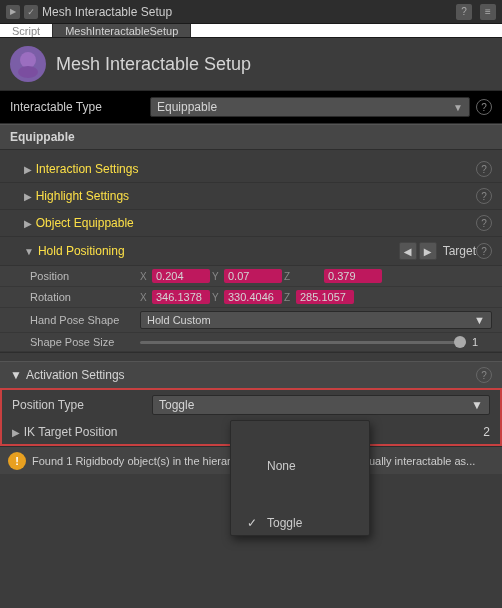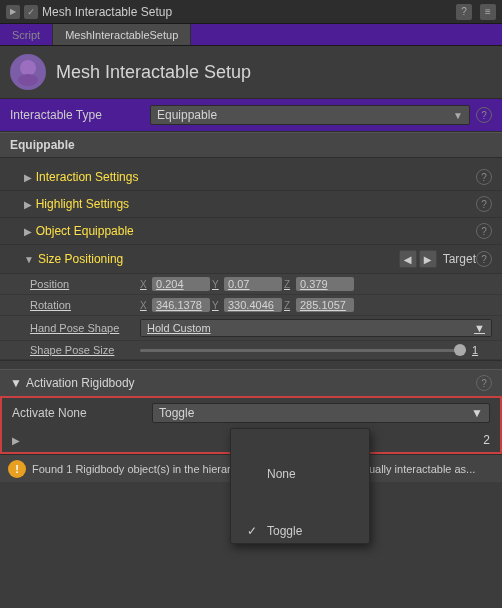--- a/index.html
+++ b/index.html
@@ -47,22 +47,22 @@
       width: 16px; height: 16px;
       background: #555;
       border-radius: 2px;
       display: flex; align-items: center; justify-content: center;
       color: #aaa; font-size: 10px;
       cursor: pointer;
     }
 
     
     .tab-bar {
-      background: #4c1d95;
-      height: 22px;
+      background: #ffffff;
+      height: 14px;
       display: flex;
       align-items: stretch;
       border-bottom: 1px solid #1a1a1a;
     }
     .tab {
       padding: 0 12px;
       display: flex; align-items: center;
       font-size: 11px;
       color: #888;
       border-right: 1px solid #2d2d2d;
@@ -93,21 +93,21 @@
       font-size: 18px;
       color: #d4d4d4;
       font-weight: normal;
     }
 
     
     .type-row {
       display: flex;
       align-items: center;
       padding: 6px 10px;
-      background: #4c1d95;
+      background: #000000;
       border-bottom: 1px solid #2d2d2d;
     }
     .type-label {
       flex: 0 0 140px;
       font-size: 12px;
       color: #ccc;
     }
     .type-dropdown {
       flex: 1;
       display: flex;
@@ -195,21 +195,20 @@
     }
     .nav-label {
       margin-left: 6px;
       font-size: 12px; color: #ccc;
     }
 
     
     .sub-fields {
       background: #404040;
       border-bottom: 1px solid #2d2d2d;
-      text-decoration: underline;
     }
     .field-row {
       display: flex;
       align-items: center;
       padding: 3px 10px 3px 30px;
       border-bottom: 1px solid #373737;
     }
     .field-label {
       flex: 0 0 110px;
       font-size: 11px;
@@ -223,21 +222,21 @@
     }
     .xyz-item {
       display: flex; align-items: center; gap: 2px;
     }
     .xyz-letter {
       font-size: 10px;
       color: #888;
       width: 10px;
     }
     .xyz-val {
-      background: #737373;
+      background: #be185d;
       border: 1px solid #2a2a2a;
       padding: 1px 4px;
       font-size: 11px;
       color: #d4d4d4;
       border-radius: 2px;
       width: 58px;
     }
     .pose-dropdown {
       flex: 1;
       display: flex;
@@ -460,21 +459,21 @@
 </div>
 
 <div class="collapsible-row">
   <span class="collapse-arrow">▶</span>
   <span class="row-label">Object Equippable</span>
   <div class="row-help">?</div>
 </div>
 
 <div class="hand-pos-row">
   <span class="collapse-arrow">▼</span>
-  <span class="row-label">Size Positioning</span>
+  <span class="row-label">Hold Positioning</span>
   <div class="nav-arrows">
     <div class="nav-btn">◀</div>
     <div class="nav-btn">▶</div>
   </div>
   <span class="nav-label">Target</span>
   <div class="row-help" style="margin-left:auto;">?</div>
 </div>
 
 <div class="sub-fields">
 
@@ -484,21 +483,21 @@
       <div class="xyz-item">
         <span class="xyz-letter">X</span>
         <input class="xyz-val" type="text" style="border: none; outline: none;" value="0.204">
       </div>
       <div class="xyz-item">
         <span class="xyz-letter">Y</span>
         <input class="xyz-val" type="text" style="border: none; outline: none;" value="0.07">
       </div>
       <div class="xyz-item">
         <span class="xyz-letter">Z</span>
-        <input class="xyz-val" type="text" style="border: none; outline: none;" value="0.379">
+        <input class="xyz-val" type="text" style="border: none; outline: none; margin-left: 28px;" value="0.379">
       </div>
     </div>
   </div>
 
   <div class="field-row">
     <span class="field-label">Rotation</span>
     <div class="xyz-group">
       <div class="xyz-item">
         <span class="xyz-letter">X</span>
         <input class="xyz-val" type="text" style="border: none; outline: none;" value="346.1378">
@@ -532,27 +531,27 @@
     </div>
   </div>
 </div>
 
 <div class="spacer-div" style="height:8px;"></div>
 
 <div class="activation-section">
   <div class="activation-header">
     <div class="activation-header-left">
       <span>▼</span>
-      <span>Activation Rigidbody</span>
+      <span>Activation Settings</span>
     </div>
     <div class="row-help">?</div>
   </div>
 
   <div class="activate-row">
-    <span class="activate-label">Activate None</span>
+    <span class="activate-label">Position Type</span>
     <div class="activate-dropdown">
       <span>Toggle</span>
       <span>▼</span>
     </div>
   </div>
 
   <div style="position:relative;">
     <div class="dropdown-popup" style="left: 230px; top: 0px; width: 140px;">
       <div class="dropdown-popup-item">
         <span class="check"></span>
@@ -561,20 +560,21 @@
       <div class="dropdown-popup-item">
         <span class="check">✓</span>
         <span>Toggle</span>
       </div>
     </div>
   </div>
 
   <div class="ik-row">
     <span class="ik-label">
       <span class="ik-collapse">▶</span>
+      <span>IK Target Position</span>
     </span>
     <div class="ik-value">
       <span>2</span>
     </div>
   </div>
 </div>
 
 <div class="bottom-bar">
   <div class="bottom-icon">!</div>
   <span class="bottom-text">Found 1 Rigidbody object(s) in the hierarchy below that will be individually interactable as...</span>

